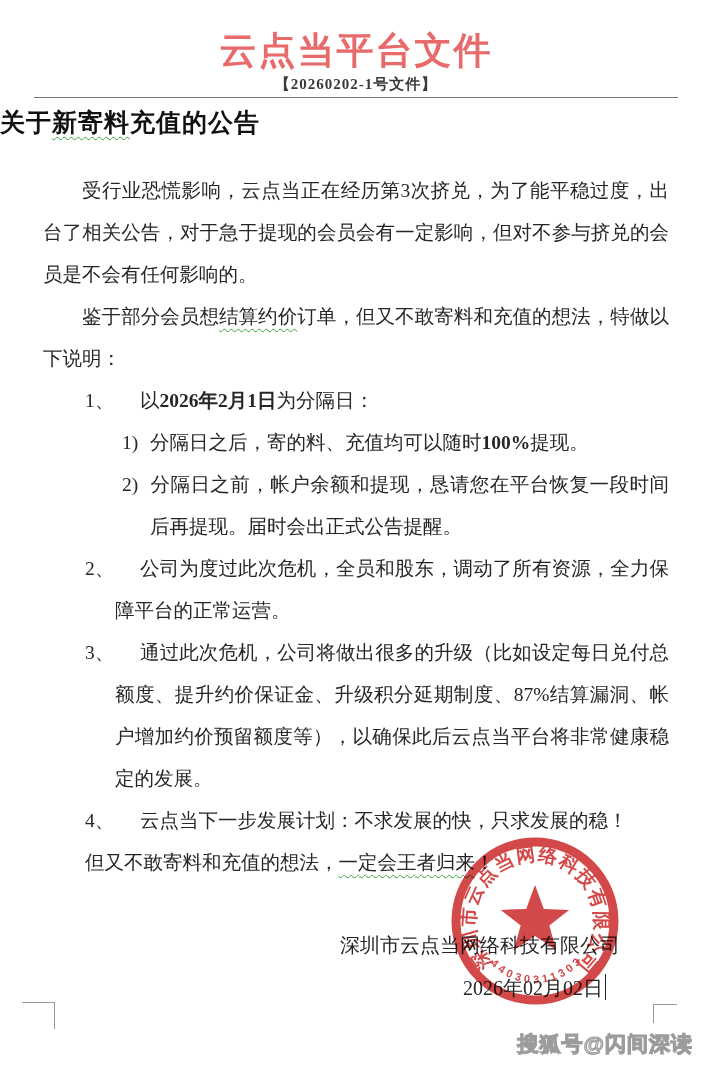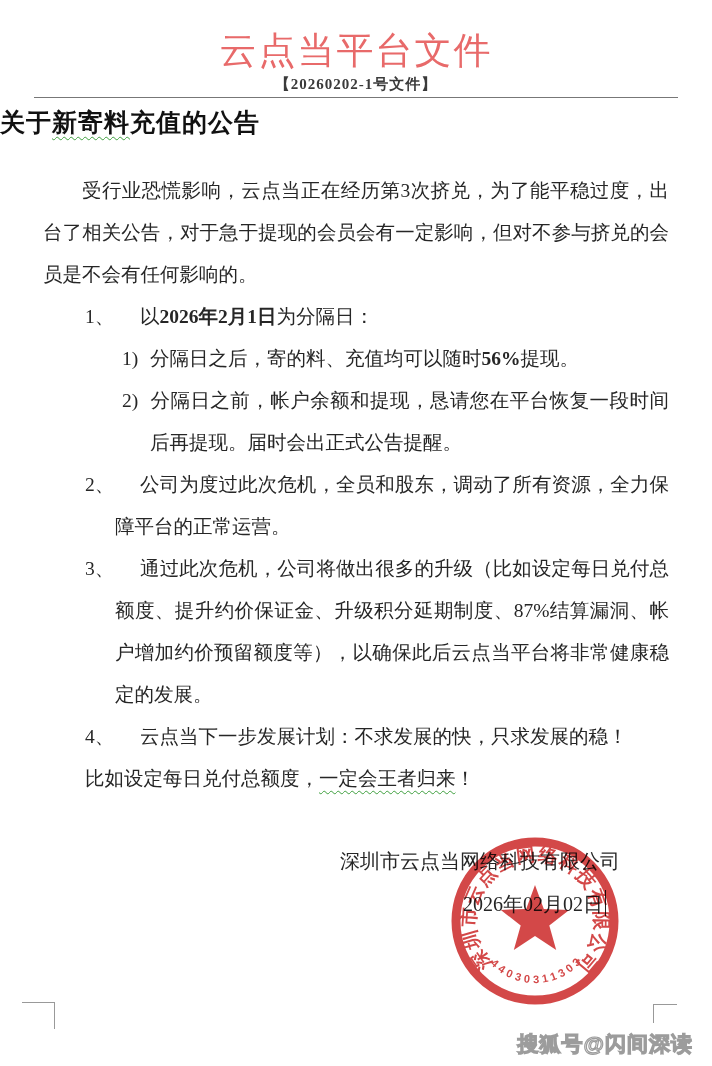--- a/index.html
+++ b/index.html
@@ -6,21 +6,21 @@
   html,body { background:#ffffff; }
   .page {
     position:relative; width:712px; height:1066px; margin:0 auto;
     background:#ffffff; overflow:hidden;
     font-family:"Liberation Serif","DejaVu Serif",serif;
     color:#222222;
   }
   
   .header { text-align:center; padding-top:30px; }
   .platform-title {
-    font-size:37px; line-height:42px; font-weight:normal;
+    font-size:37px; line-height:42px; font-weight:bold;
     color:#e86a6a; letter-spacing:2px;
   }
   .doc-number {
     font-size:15px; line-height:20px; margin-top:2px;
     font-weight:bold; color:#3a3a3a; letter-spacing:1px;
   }
   .rule {
     border:none; border-top:1.5px solid #777777;
     margin:3px 34px 0 34px; height:0;
   }
@@ -85,34 +85,35 @@
     <div class="doc-number">【20260202-1号文件】</div>
   </div>
   <hr class="rule">
 
   <div class="doc-title"><span>关于</span><span class="wavy">新寄料</span><span>充值的公告</span></div>
 
   <div class="body">
 
     <div class="para">受行业恐慌影响，云点当正在经历第3次挤兑，为了能平稳过度，出台了相关公告，对于急于提现的会员会有一定影响，但对不参与挤兑的会员是不会有任何影响的。</div>
 
+    <div class="para"><span>鉴于部分会员想</span><span class="wavy">结算约价</span><span>订单，但又不敢寄料和充值的想法，特做以下说明：</span></div>
 
     <div class="li1"><span class="num">1、</span><span>以</span><span class="b">2026年2月1日</span><span>为分隔日：</span></div>
 
-    <div class="li2"><span class="num">1)</span><span>分隔日之后，寄的料、充值均可以随时</span><span class="b">56%</span><span>提现。</span></div>
+    <div class="li2"><span class="num">1)</span><span>分隔日之后，寄的料、充值均可以随时</span><span class="b">100%</span><span>提现。</span></div>
 
     <div class="li2"><span class="num">2)</span><span>分隔日之前，帐户余额和提现，恳请您在平台恢复一段时间后再提现。届时会出正式公告提醒。</span></div>
 
     <div class="li1"><span class="num">2、</span><span>公司为度过此次危机，全员和股东，调动了所有资源，全力保障平台的正常运营。</span></div>
 
     <div class="li1"><span class="num">3、</span><span>通过此次危机，公司将做出很多的升级（比如设定每日兑付总额度、提升约价保证金、升级积分延期制度、87%结算漏洞、帐户增加约价预留额度等），以确保此后云点当平台将非常健康稳定的发展。</span></div>
 
     <div class="li1"><span class="num">4、</span><span>云点当下一步发展计划：不求发展的快，只求发展的稳！</span></div>
 
-    <div class="li1"><span>比如设定每日兑付总额度，</span><span class="wavy">一定会王者归来</span><span>！</span></div>
+    <div class="li1"><span>但又不敢寄料和充值的想法，</span><span class="wavy">一定会王者归来</span><span>！</span></div>
   </div>
 
   <div class="signature">
     <div class="sig-company">深圳市云点当网络科技有限公司</div>
     <div class="sig-date"><span>2026年02月02日</span><span class="cursor"></span></div>
   </div>
 
   <svg class="stamp" viewBox="0 0 174 174" xmlns="http://www.w3.org/2000/svg">
     <defs>
       <path id="arcTop" d="M 44.6 129.4 A 60 60 0 1 1 129.4 129.4" fill="none"></path>

